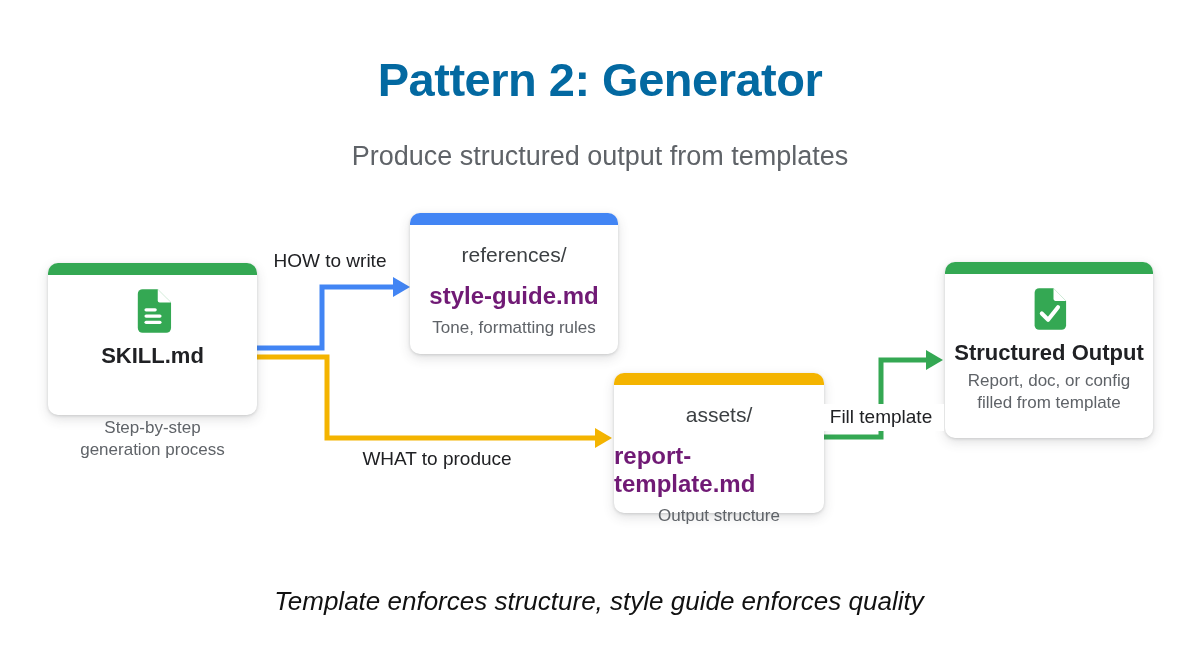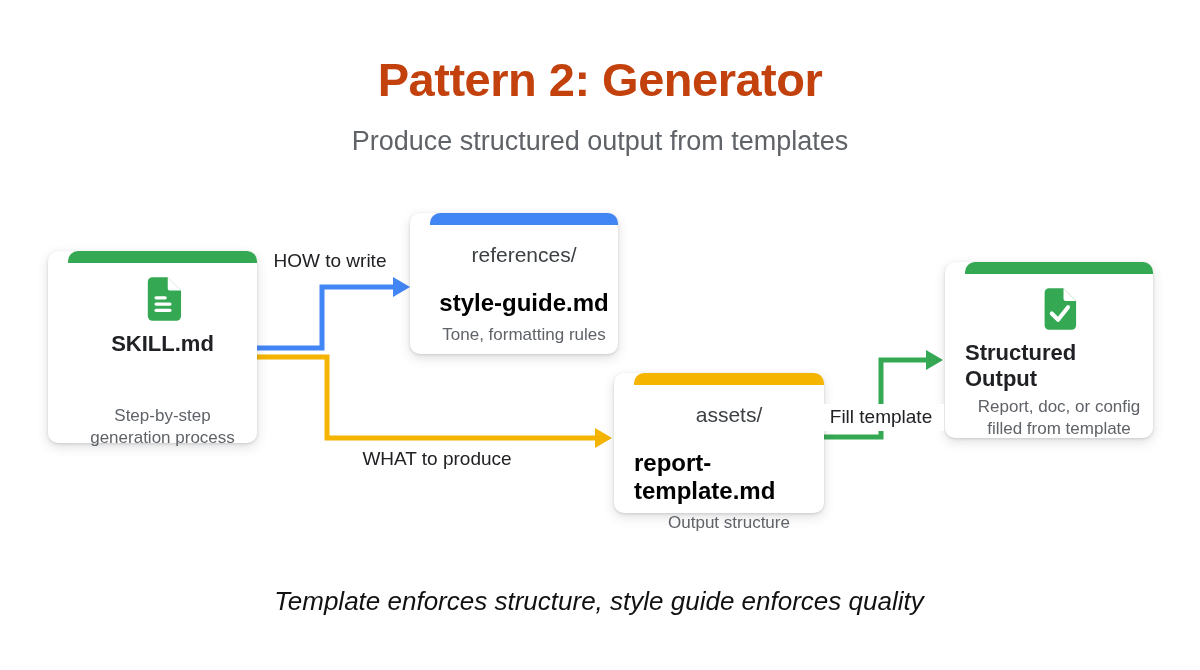--- a/index.html
+++ b/index.html
@@ -12,24 +12,24 @@
     height: 670px;
     background: #ffffff;
     overflow: hidden;
   }
 
   
   .title {
     position: absolute; left: 0; right: 0; top: 52px;
     text-align: center;
     font-size: 47px; font-weight: 600; letter-spacing: -0.5px;
-    color: #c2410c;
+    color: #0369a1;
   }
   .subtitle {
-    position: absolute; left: 0; right: 0; top: 126px;
+    position: absolute; left: 0; right: 0; top: 141px;
     text-align: center;
     font-size: 27px; font-weight: 400;
     color: #5f6368;
   }
 
   
   .edges {
     position: absolute; left: 0; top: 0;
     width: 1200px; height: 670px;
     z-index: 1;
@@ -51,32 +51,32 @@
   .label-how  { left: 255px; top: 250px; width: 150px; }
   .label-what { left: 352px; top: 448px; width: 170px; }
   .label-fill { left: 818px; top: 404px; width: 126px; background: #ffffff; padding: 2px 0 3px; }
 
   
   .node {
     position: absolute; z-index: 2;
     background: #ffffff;
     border-radius: 10px;
     box-shadow: 0 1px 3px rgba(60,64,67,0.18), 0 4px 12px rgba(60,64,67,0.16);
-    display: flex; flex-direction: column; align-items: center; padding-left: 20px;
+    display: flex; flex-direction: column; align-items: center;
   }
   .bar {
     width: 100%; height: 12px;
     border-radius: 10px 10px 0 0;
     flex: 0 0 auto;
   }
   .bar-green  { background: #34a853; }
   .bar-blue   { background: #4285f4; }
   .bar-yellow { background: #f4b400; }
 
-  .node-skill  { left: 48px;  top: 251px; width: 209px; height: 192px; }
+  .node-skill  { left: 48px;  top: 263px; width: 209px; height: 152px; }
   .node-ref    { left: 410px; top: 213px; width: 208px; height: 141px; }
   .node-assets { left: 614px; top: 373px; width: 210px; height: 140px; }
   .node-output { left: 945px; top: 262px; width: 208px; height: 176px; }
 
   .doc-icon { margin-top: 13px; flex: 0 0 auto; }
   .node-title {
     margin-top: 9px;
     font-size: 22px; font-weight: 600; color: #202124;
   }
   .node-sub {
@@ -85,22 +85,22 @@
     text-align: center;
   }
   .sub-skill  { width: 162px; margin-top: 48px; }
   .sub-output { width: 182px; }
 
   .node-folder {
     margin-top: 18px;
     font-size: 21px; color: #3c4043;
   }
   .node-file {
-    margin-top: 22px;
-    font-size: 24px; font-weight: 600; color: #000000;
+    margin-top: 15px;
+    font-size: 24px; font-weight: 600; color: #701a75;
   }
   .node-ref .node-sub, .node-assets .node-sub { margin-top: 7px; }
 
   
   .footer-caption {
     position: absolute; left: 0; right: 2px; top: 586px;
     text-align: center;
     font-size: 26px; font-style: italic; font-weight: 500;
     color: #111111;
   }

